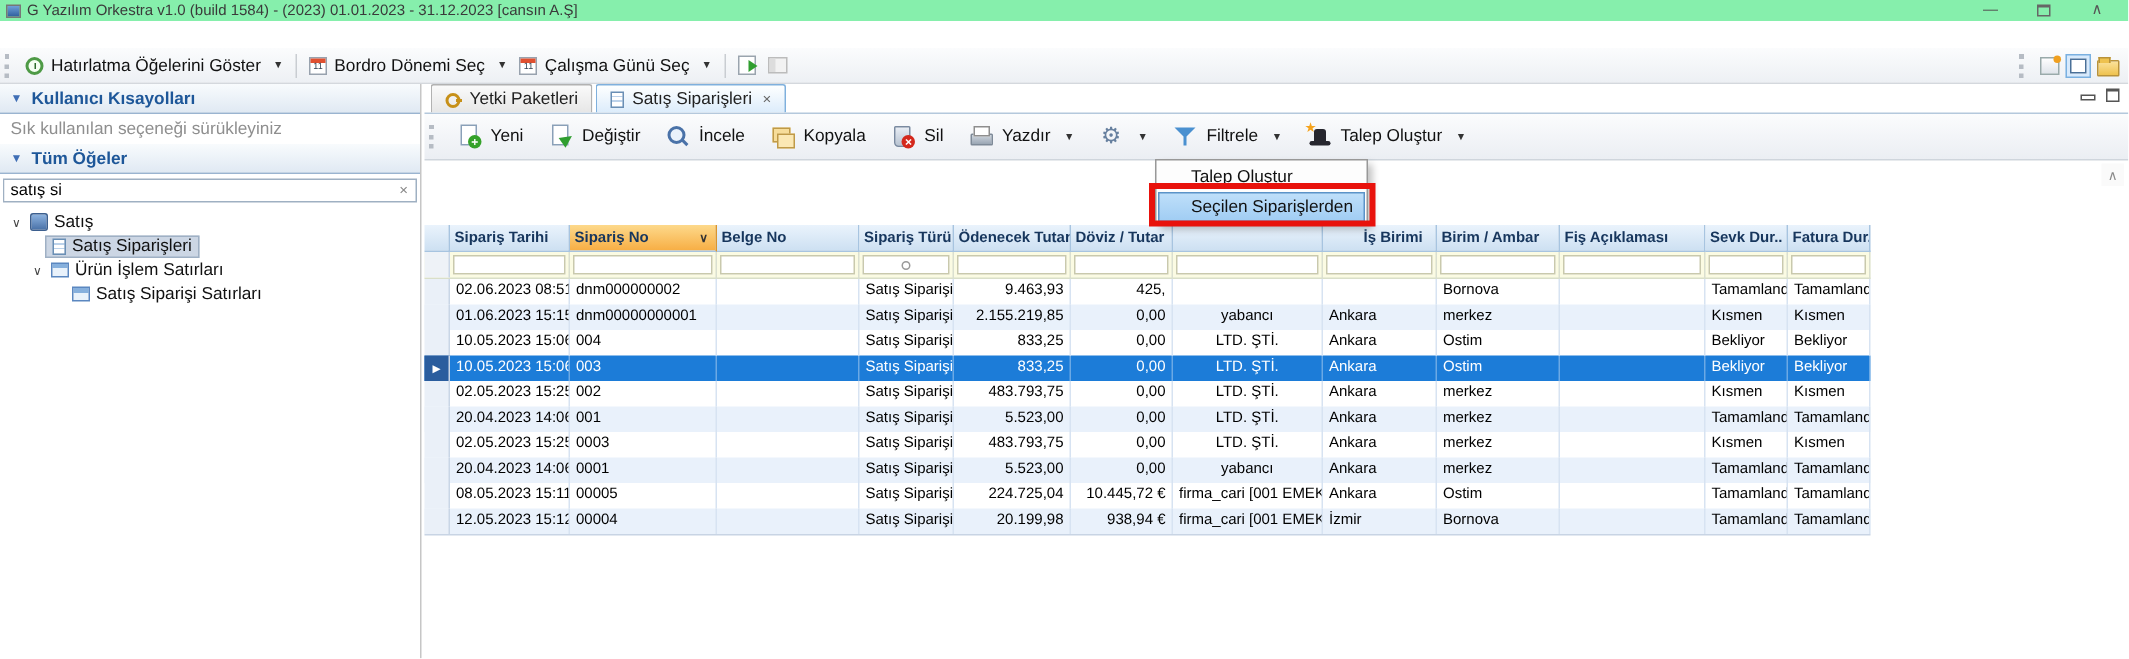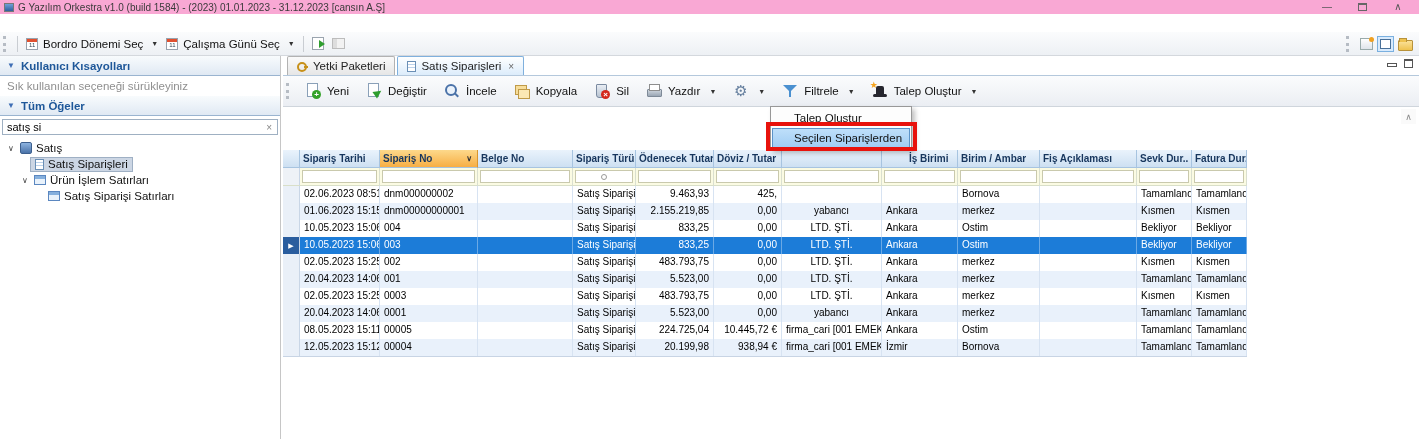--- a/index.html
+++ b/index.html
@@ -1,20 +1,20 @@
 <!DOCTYPE html>
 <html><head>
 <meta charset="utf-8">
 <style>
   * { box-sizing: border-box; margin: 0; padding: 0; }
   body { font-family: "Liberation Sans", sans-serif; background:#fff; }
   .app { position:relative; width:1419px; height:439px; background:#fff; overflow:hidden; font-family:"Liberation Sans",sans-serif; }
 
   
-  .titlebar { position:absolute; top:0; left:0; right:0; height:14px; background:#f9a8d4; display:flex; align-items:center; padding-left:4px; font-size:10px; color:#3a3a3a; }
+  .titlebar { position:absolute; top:0; left:0; right:0; height:14px; background:#86efac; display:flex; align-items:center; padding-left:4px; font-size:10px; color:#3a3a3a; }
   .appicon { width:10px; height:9px; background:linear-gradient(#6fa0d8,#2f5f9e); border:1px solid #777; margin-right:4px; flex:none; }
   .win-controls { position:absolute; right:14px; top:0; height:14px; display:flex; gap:24px; align-items:center; color:#555; }
   .wc { font-size:10px; line-height:10px; width:14px; text-align:center; }
   .wc-restore { width:9px; height:8px; border:1px solid #666; border-top-width:2px; }
 
   
   .menubar { position:absolute; top:14px; left:0; right:0; height:18px; background:#fff; display:flex; align-items:center; padding-left:5px; font-size:11.5px; color:#111; }
   .menubar .mitem { padding:2px 8px; }
 
   
@@ -134,20 +134,25 @@
     <span class="win-controls">
       <span class="wc">—</span>
       <span class="wc-restore"></span>
       <span class="wc">∧</span>
     </span>
   </div>
 
 
   <div class="toolbar-top">
     <span class="grip"></span>
+    <span class="tbt">
+      <span class="i-clock"></span>
+      <span>Hatırlatma Öğelerini Göster</span>
+      <span class="chev">▼</span>
+    </span>
     <span class="vsep"></span>
     <span class="tbt">
       <span class="i-cal"></span>
       <span>Bordro Dönemi Seç</span>
       <span class="chev">▼</span>
     </span>
     <span class="tbt">
       <span class="i-cal"></span>
       <span>Çalışma Günü Seç</span>
       <span class="chev">▼</span>

